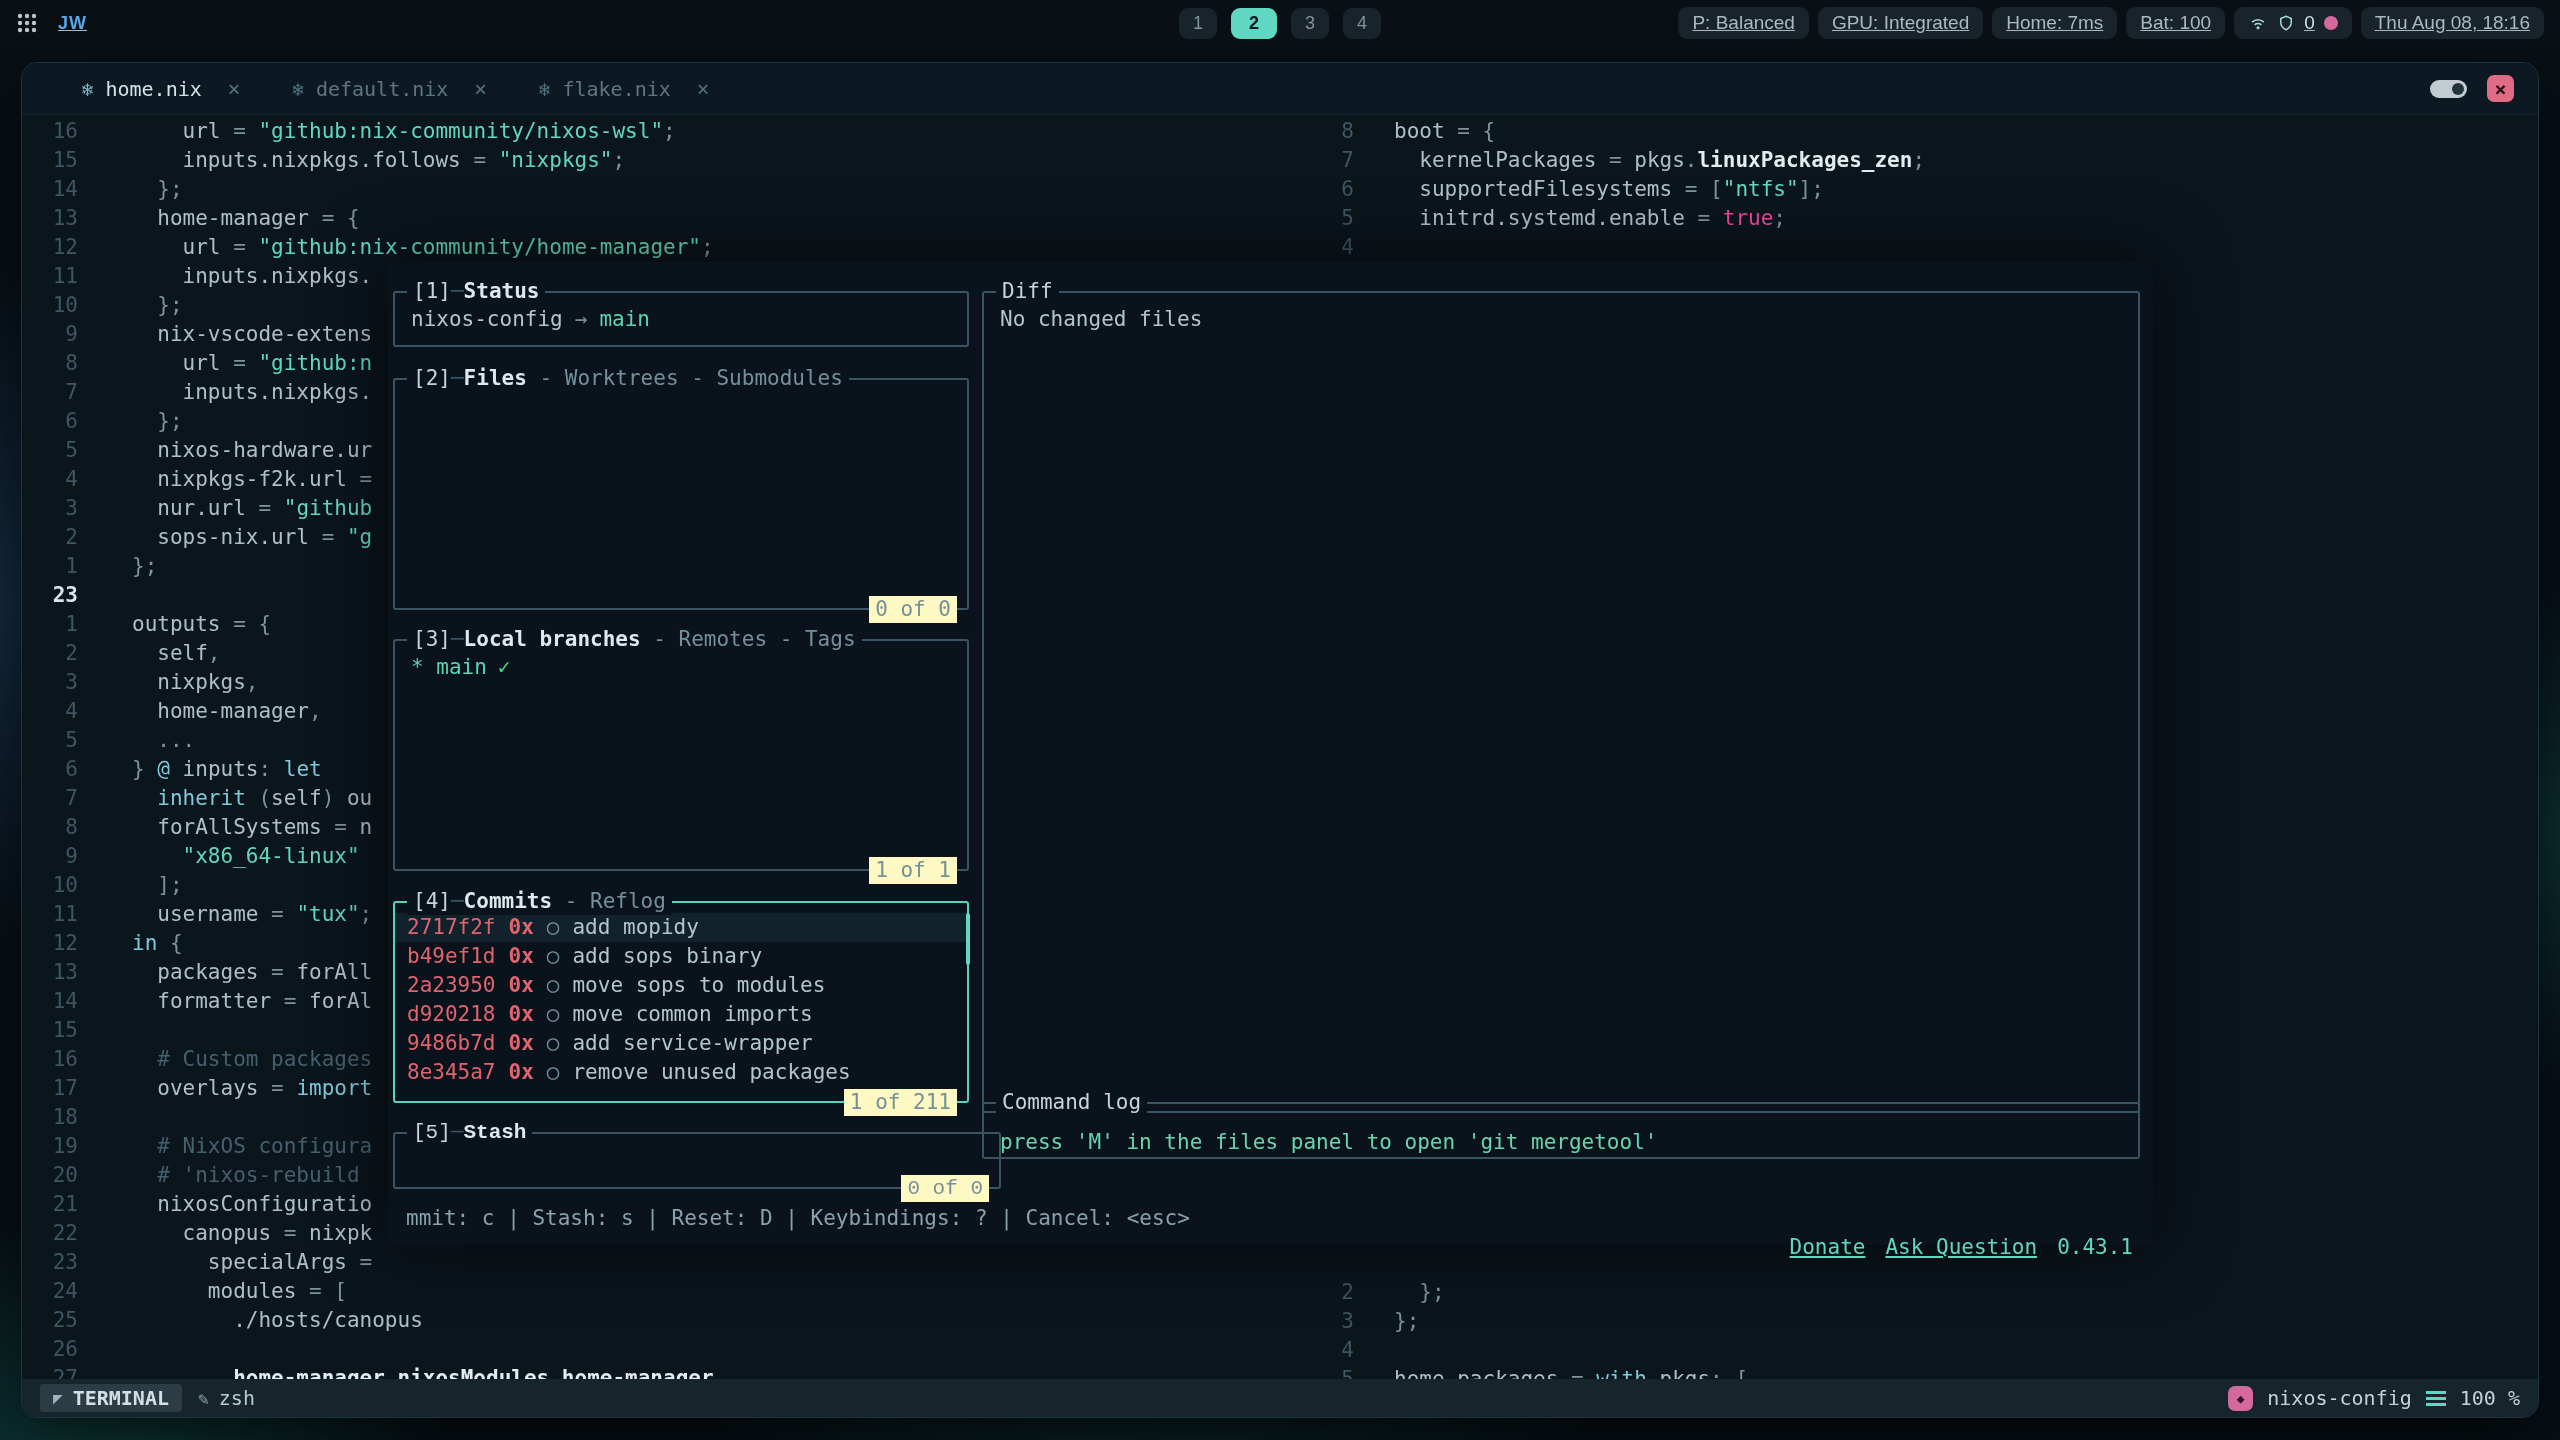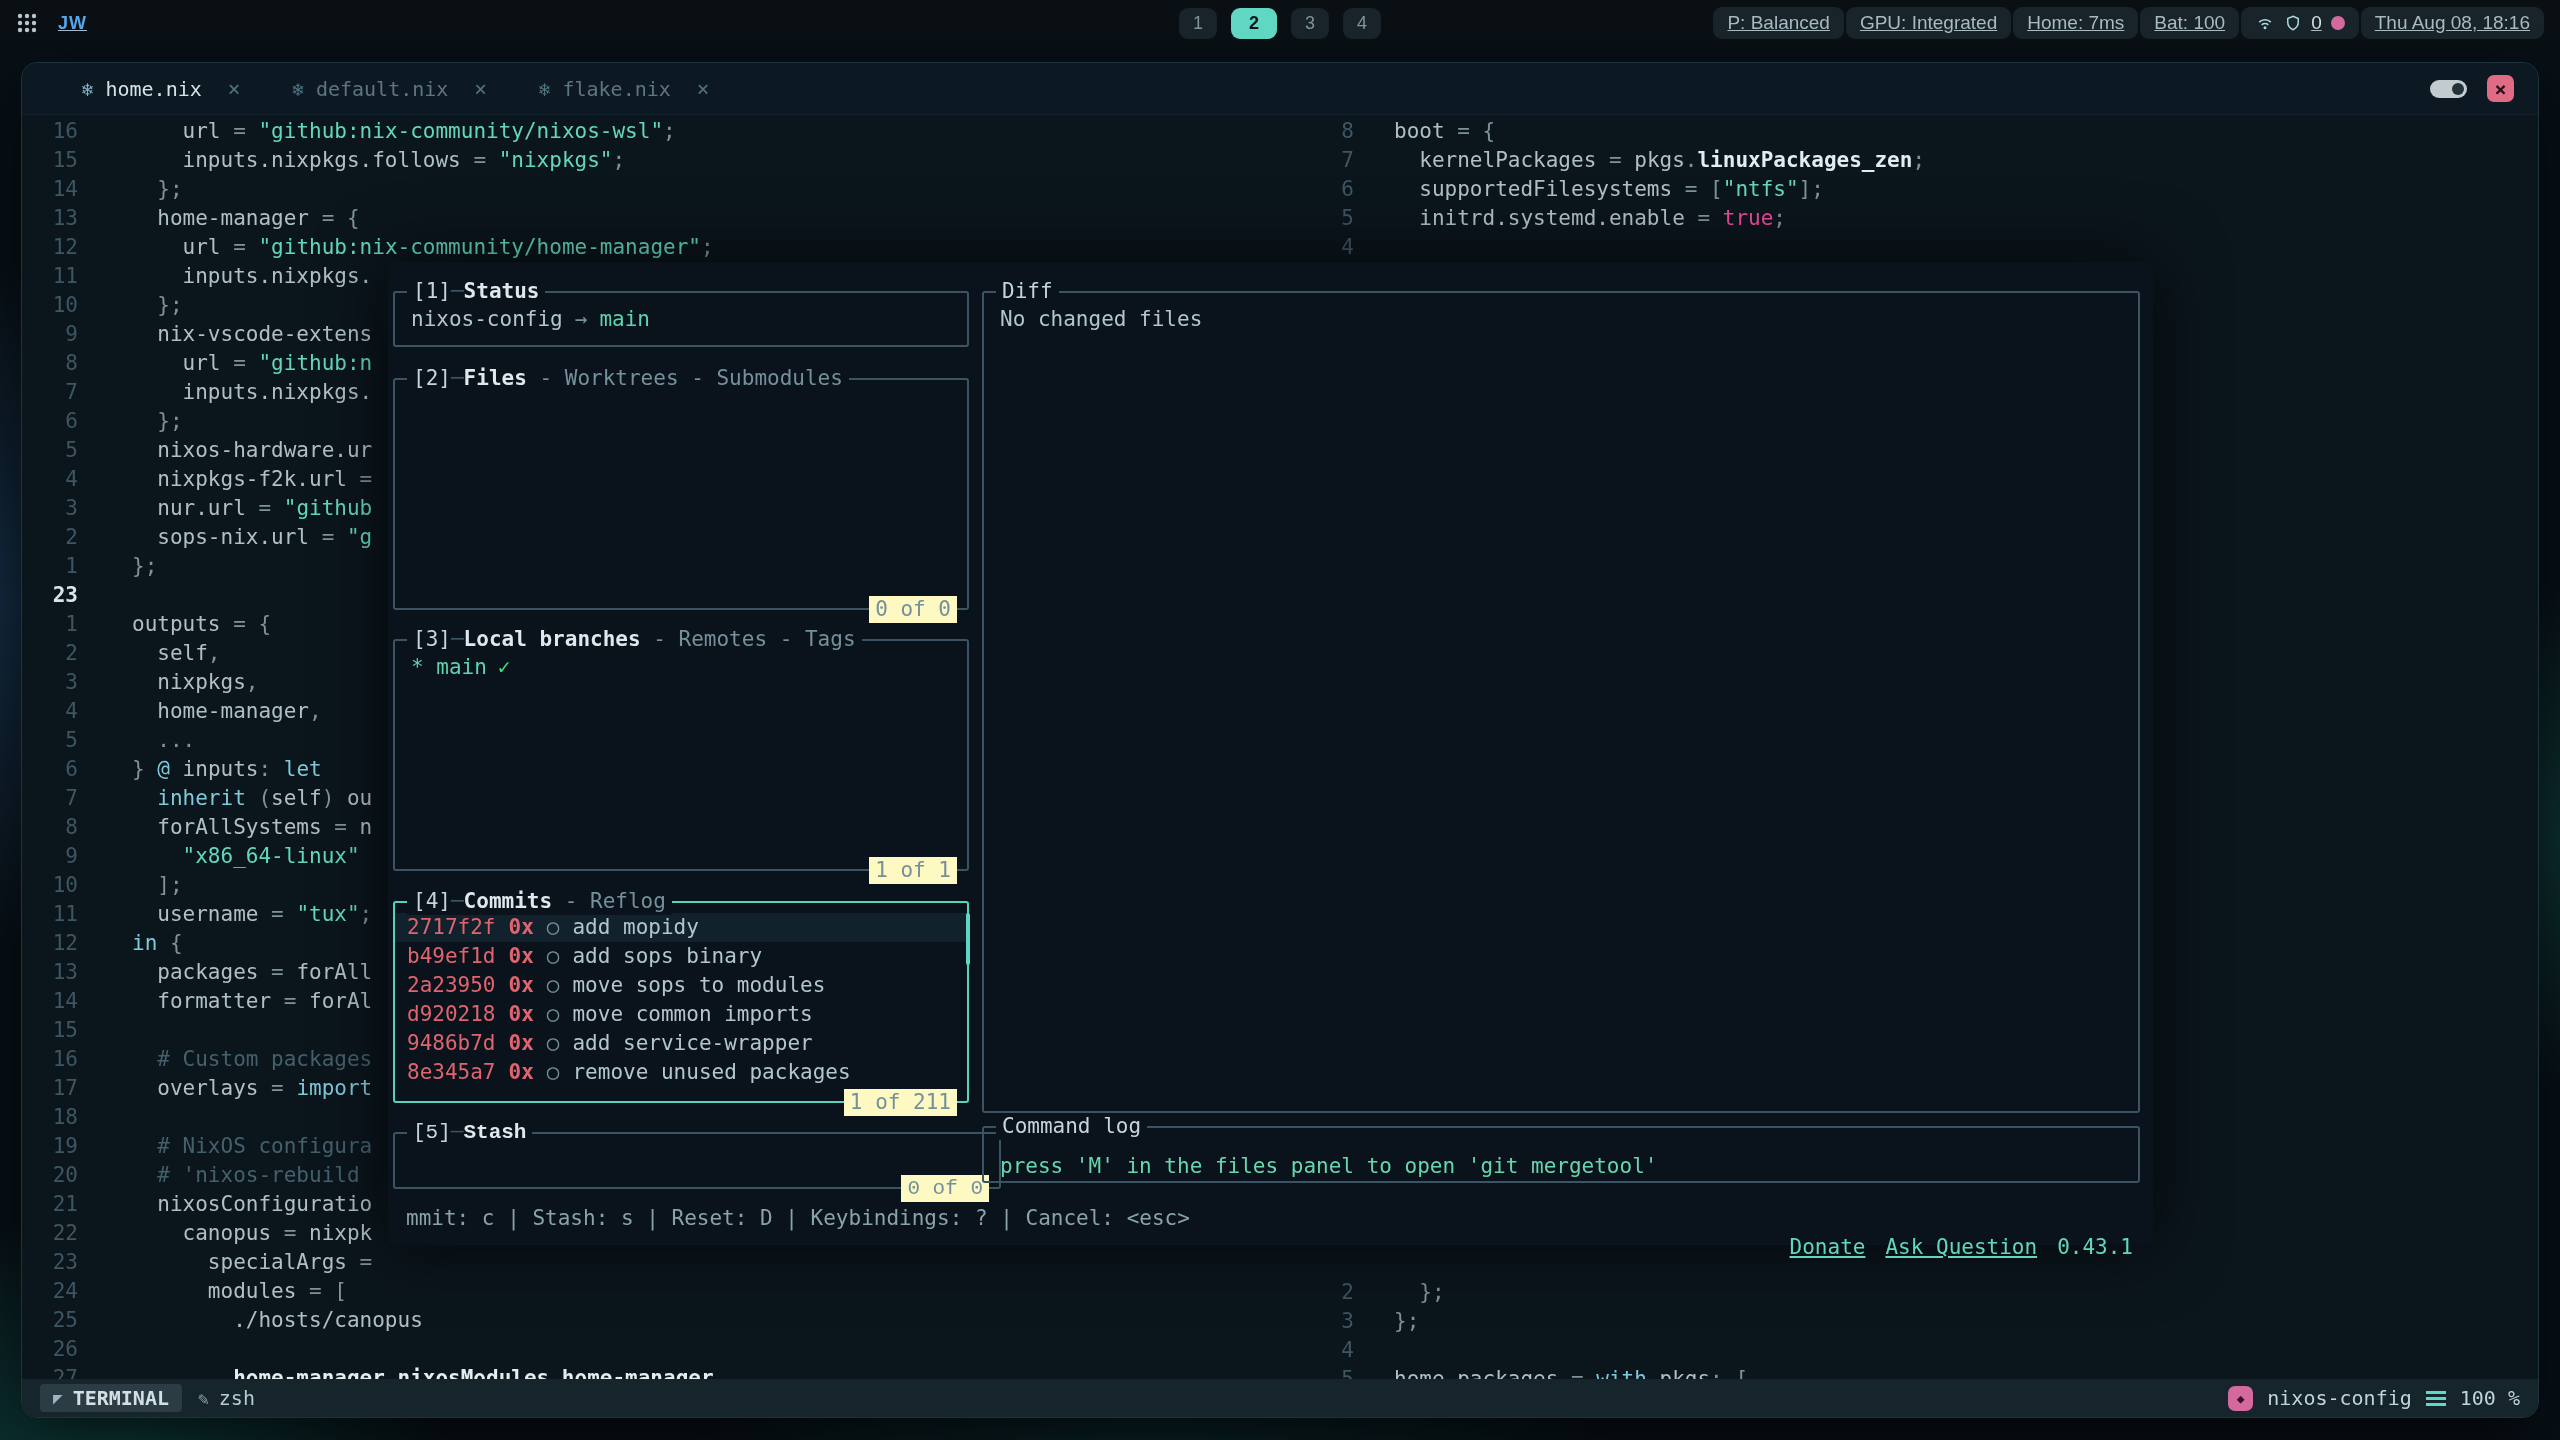--- a/index.html
+++ b/index.html
@@ -16,21 +16,21 @@
   
   .topbar{position:absolute;left:0;top:0;right:0;height:46px;background:rgba(10,16,21,.96);
     display:flex;align-items:center;justify-content:space-between;padding:0 16px;
     font-family:"Liberation Sans",sans-serif;font-size:19px;color:#a9bac1;z-index:50;text-decoration:underline;}
   .tb-left{display:flex;align-items:center;gap:20px;}
   .logo{color:#58a6e8;font-weight:bold;font-size:18px;letter-spacing:1px;}
   .tb-center{position:absolute;left:50%;transform:translateX(-50%);display:flex;gap:14px;align-items:center;}
   .ws{min-width:38px;height:31px;border-radius:9px;background:#18232a;color:#7f949d;
     display:inline-flex;align-items:center;justify-content:center;font-size:18px;}
   .ws.active{background:#5fd7c2;color:#0b161b;min-width:46px;font-weight:bold;}
-  .tb-right{display:flex;align-items:flex-start;gap:2px;}
+  .tb-right{display:flex;align-items:flex-start;gap:9px;}
   .pill{background:#18232a;border-radius:9px;padding:5px 14px;display:inline-flex;align-items:center;gap:9px;white-space:nowrap;}
   .tray-dot{width:14px;height:14px;border-radius:50%;background:#d4699e;display:inline-block;}
   .shield-num{color:#cfe0e4;}
   
   .window{position:absolute;left:21px;top:62px;width:2518px;height:1356px;background:#0b151c;
     border:1px solid #1d333e;border-radius:16px;box-shadow:0 24px 70px rgba(0,0,0,.65);overflow:hidden;}
   .tabbar{position:absolute;left:0;top:0;right:0;height:52px;background:#0d1922;border-bottom:1px solid #11222c;
     display:flex;align-items:center;justify-content:space-between;padding:0 24px 0 60px;font-size:20px;}
   .tabs{display:flex;gap:52px;}
   .tab{display:flex;align-items:center;color:#5e7682;}
@@ -77,21 +77,21 @@
   .lg-help{position:absolute;left:18px;top:942px;line-height:29px;color:#8aa2ab;white-space:pre;}
   .lg-links{position:absolute;right:20px;top:942px;line-height:29px;color:#63d7bd;white-space:pre;}
   .lnk{text-decoration:underline;margin-right:20px;}
   
   #p-status {left:5px;  top:29px;  width:576px; height:56px;}
   #p-files  {left:5px;  top:116px; width:576px; height:232px;}
   #p-branch {left:5px;  top:377px; width:576px; height:232px;}
   #p-commit {left:5px;  top:639px; width:576px; height:202px;}
   #p-stash  {left:5px;  top:870px; width:608px; height:57px;font-family:Liberation Mono, monospace;}
   #p-diff   {left:594px;top:29px;  width:1158px;height:822px;}
-  #p-log    {left:594px;top:864px; width:1158px;height:57px;}
+  #p-log    {left:594px;top:840px; width:1158px;height:57px;}
   
   .statusbar{position:absolute;left:0;right:0;bottom:0;height:38px;background:#16242c;z-index:30;
     display:flex;align-items:center;justify-content:space-between;padding:0 18px;font-size:20px;}
   .sb-left{display:flex;align-items:center;gap:16px;}
   .mode-chip{display:inline-flex;align-items:center;gap:10px;background:#2b3c45;color:#d3dfe3;
     font-weight:bold;padding:2px 13px;border-radius:4px;}
   .mode-icon{color:#9fb5bc;font-size:16px;}
   .shell{display:inline-flex;align-items:center;gap:10px;color:#b6c9cf;}
   .shell-icon{color:#8aa2ab;font-size:18px;}
   .sb-right{display:flex;align-items:center;gap:14px;}

